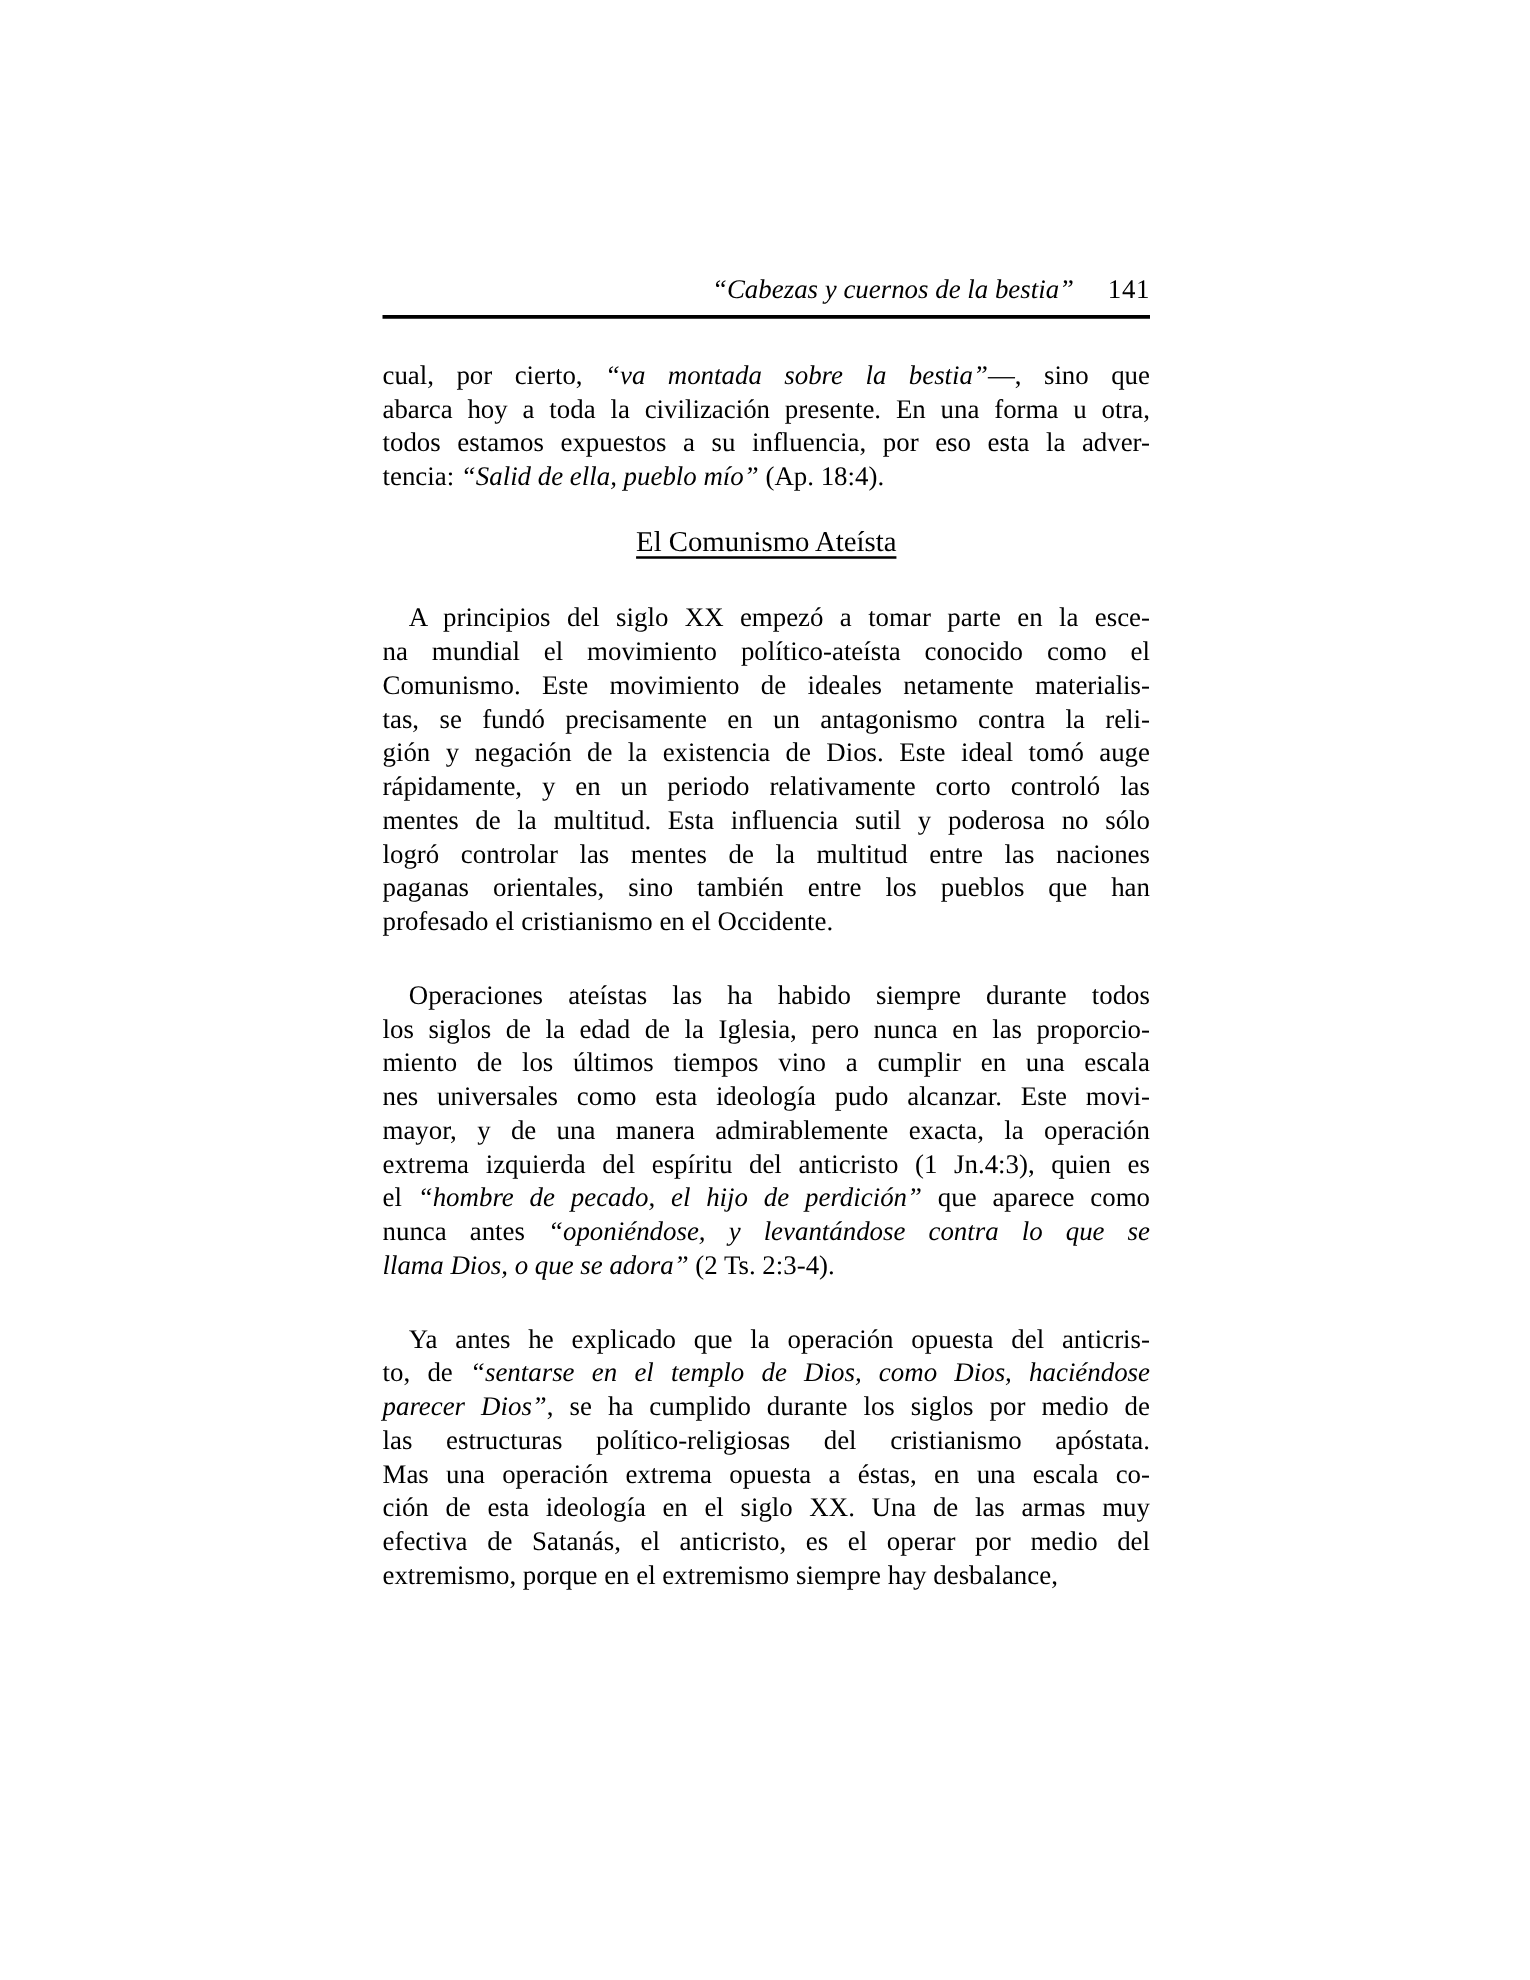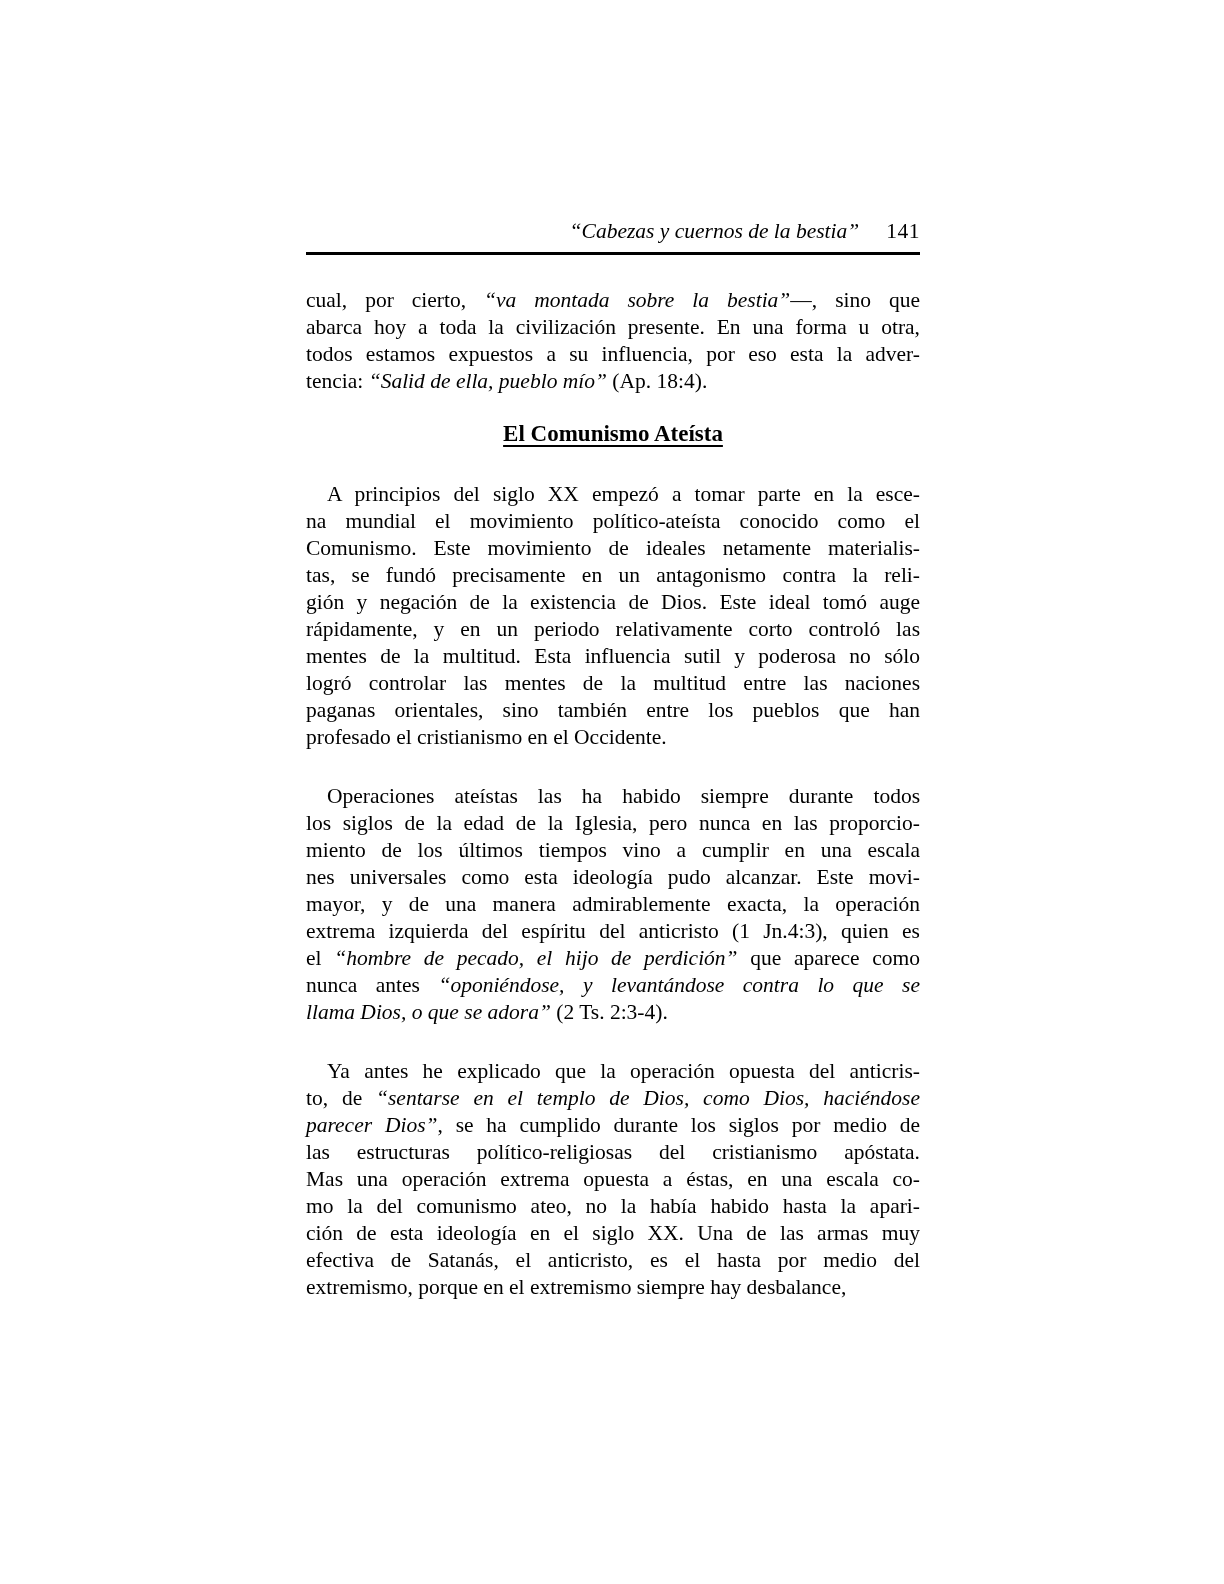--- a/index.html
+++ b/index.html
@@ -43,21 +43,21 @@
     text-align-last: justify;
     text-justify: inter-word;
   }
   .line.last { text-align-last: left; }
   .line.indent { text-indent: 21px; }
   .it { font-style: italic; }
   .heading {
     margin-top: 24px;
     font-size: 23px;
     line-height: 30px;
-    font-weight: bold;
+    font-weight: normal;
     text-align: center;
     text-decoration: underline;
     text-underline-offset: 4px;
     text-decoration-thickness: 2px;
   }
 </style>
 </head>
 <body>
 
 <div class="page">
@@ -97,20 +97,19 @@
           <div class="line"><span>el </span><span class="it">“hombre de pecado, el hijo de perdición”</span><span> que aparece como</span></div>
           <div class="line"><span>nunca antes </span><span class="it">“oponiéndose, y levantándose contra lo que se</span></div>
           <div class="line last"><span class="it">llama Dios, o que se adora”</span><span> (2 Ts. 2:3-4).</span></div>
         </div>
         <div class="para">
           <div class="line indent"><span>Ya antes he explicado que la operación opuesta del anticris-</span></div>
           <div class="line"><span>to, de </span><span class="it">“sentarse en el templo de Dios, como Dios, haciéndose</span></div>
           <div class="line"><span class="it">parecer Dios”</span><span>, se ha cumplido durante los siglos por medio de</span></div>
           <div class="line"><span>las estructuras político-religiosas del cristianismo apóstata.</span></div>
           <div class="line"><span>Mas una operación extrema opuesta a éstas, en una escala co-</span></div>
-          <div class="line"><span>mo la del comunismo ateo, no la había habido hasta la apari-</span></div>
           <div class="line"><span>ción de esta ideología en el siglo XX. Una de las armas muy</span></div>
-          <div class="line"><span>efectiva de Satanás, el anticristo, es el hasta por medio del</span></div>
+          <div class="line"><span>efectiva de Satanás, el anticristo, es el operar por medio del</span></div>
           <div class="line last"><span>extremismo, porque en el extremismo siempre hay desbalance,</span></div>
         </div>
       </div>
   </div>
 </div>
 
 </body></html>

